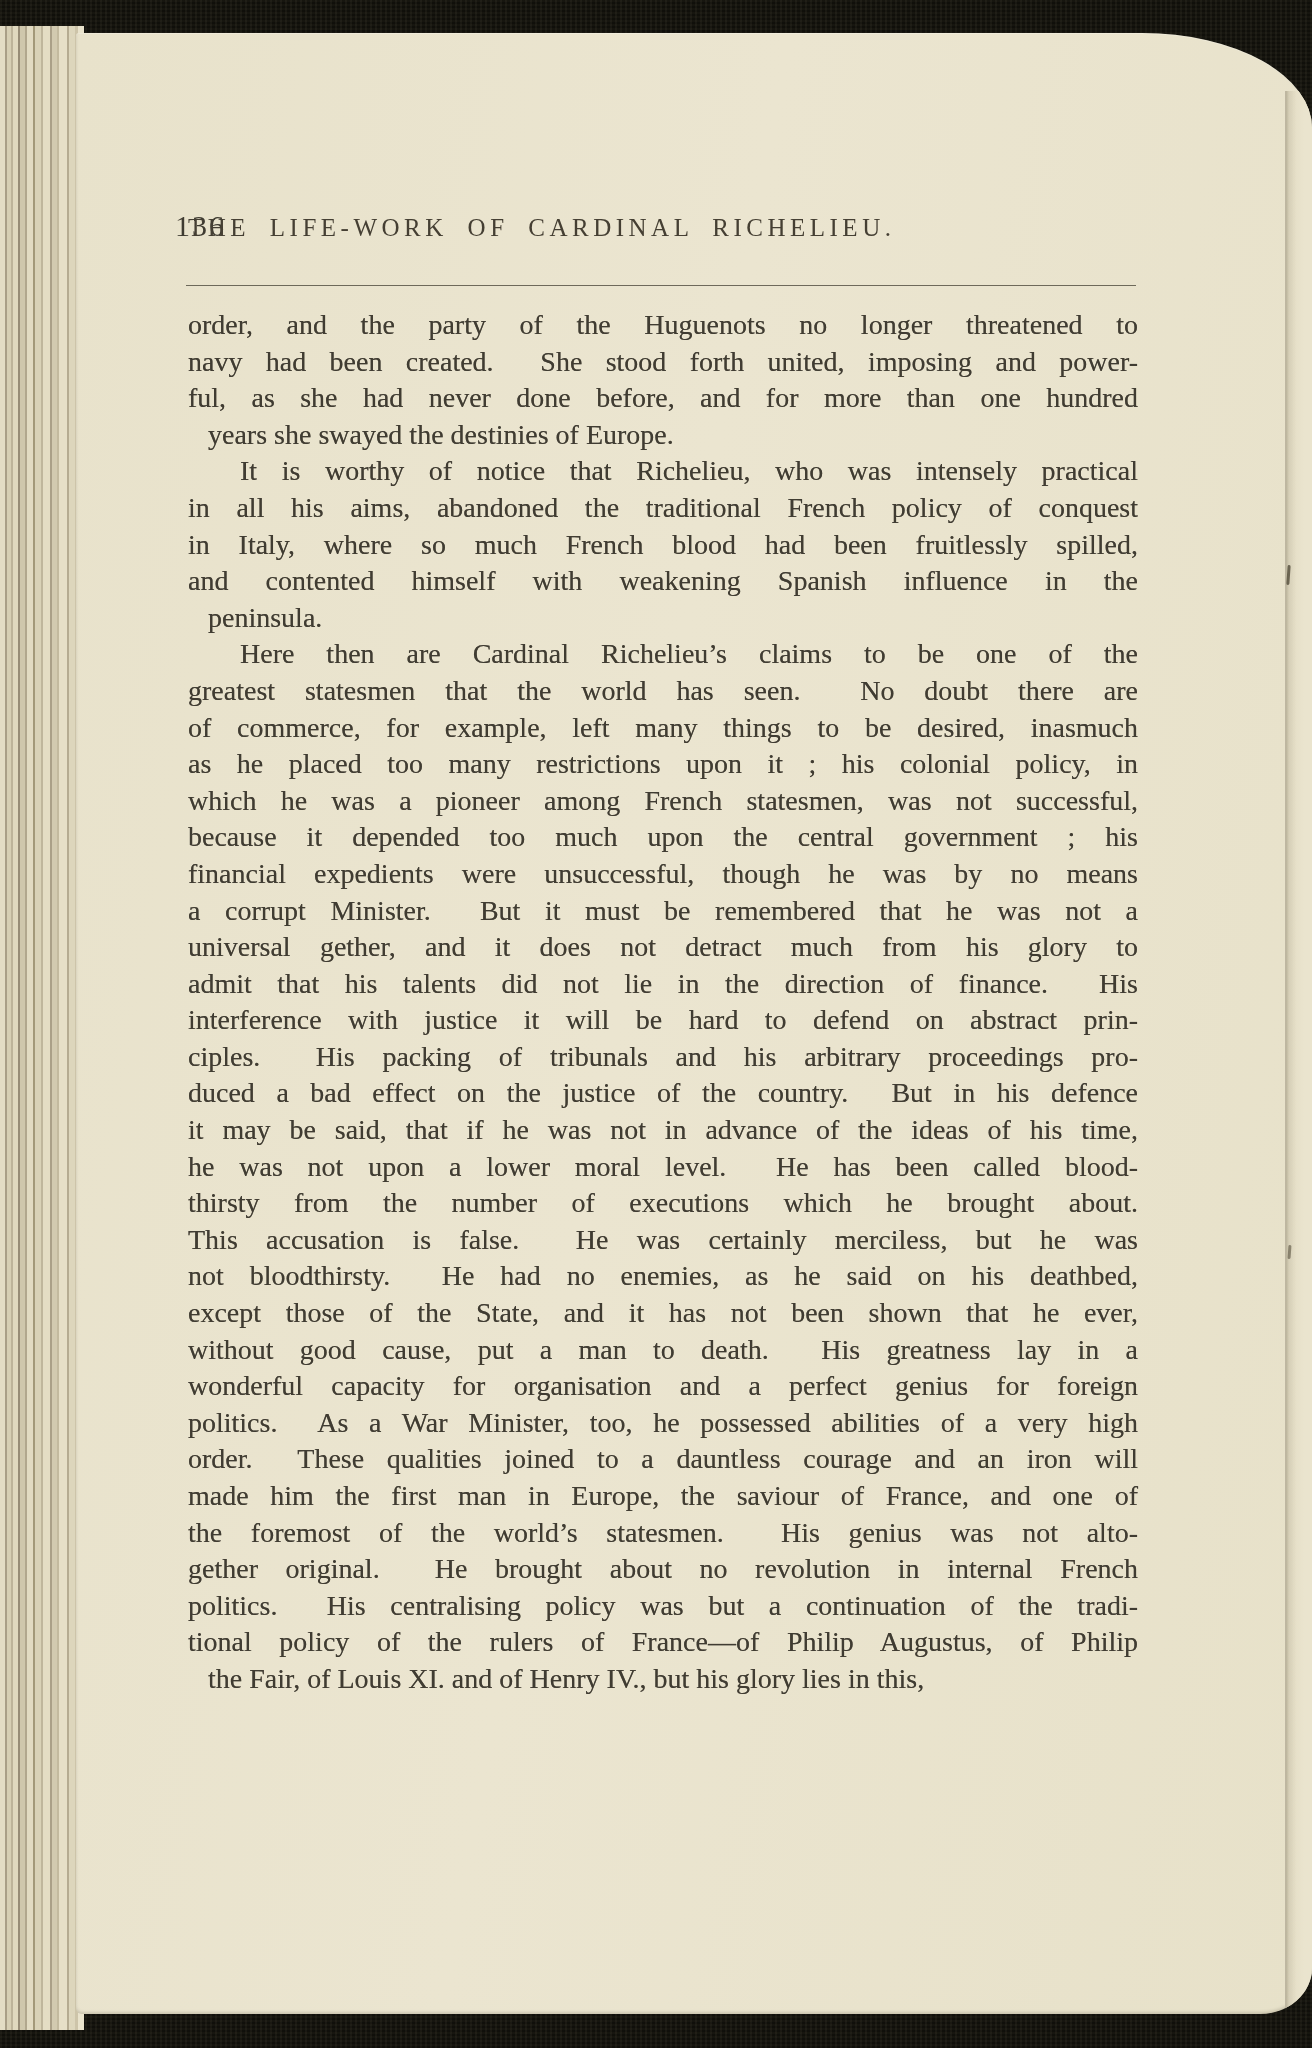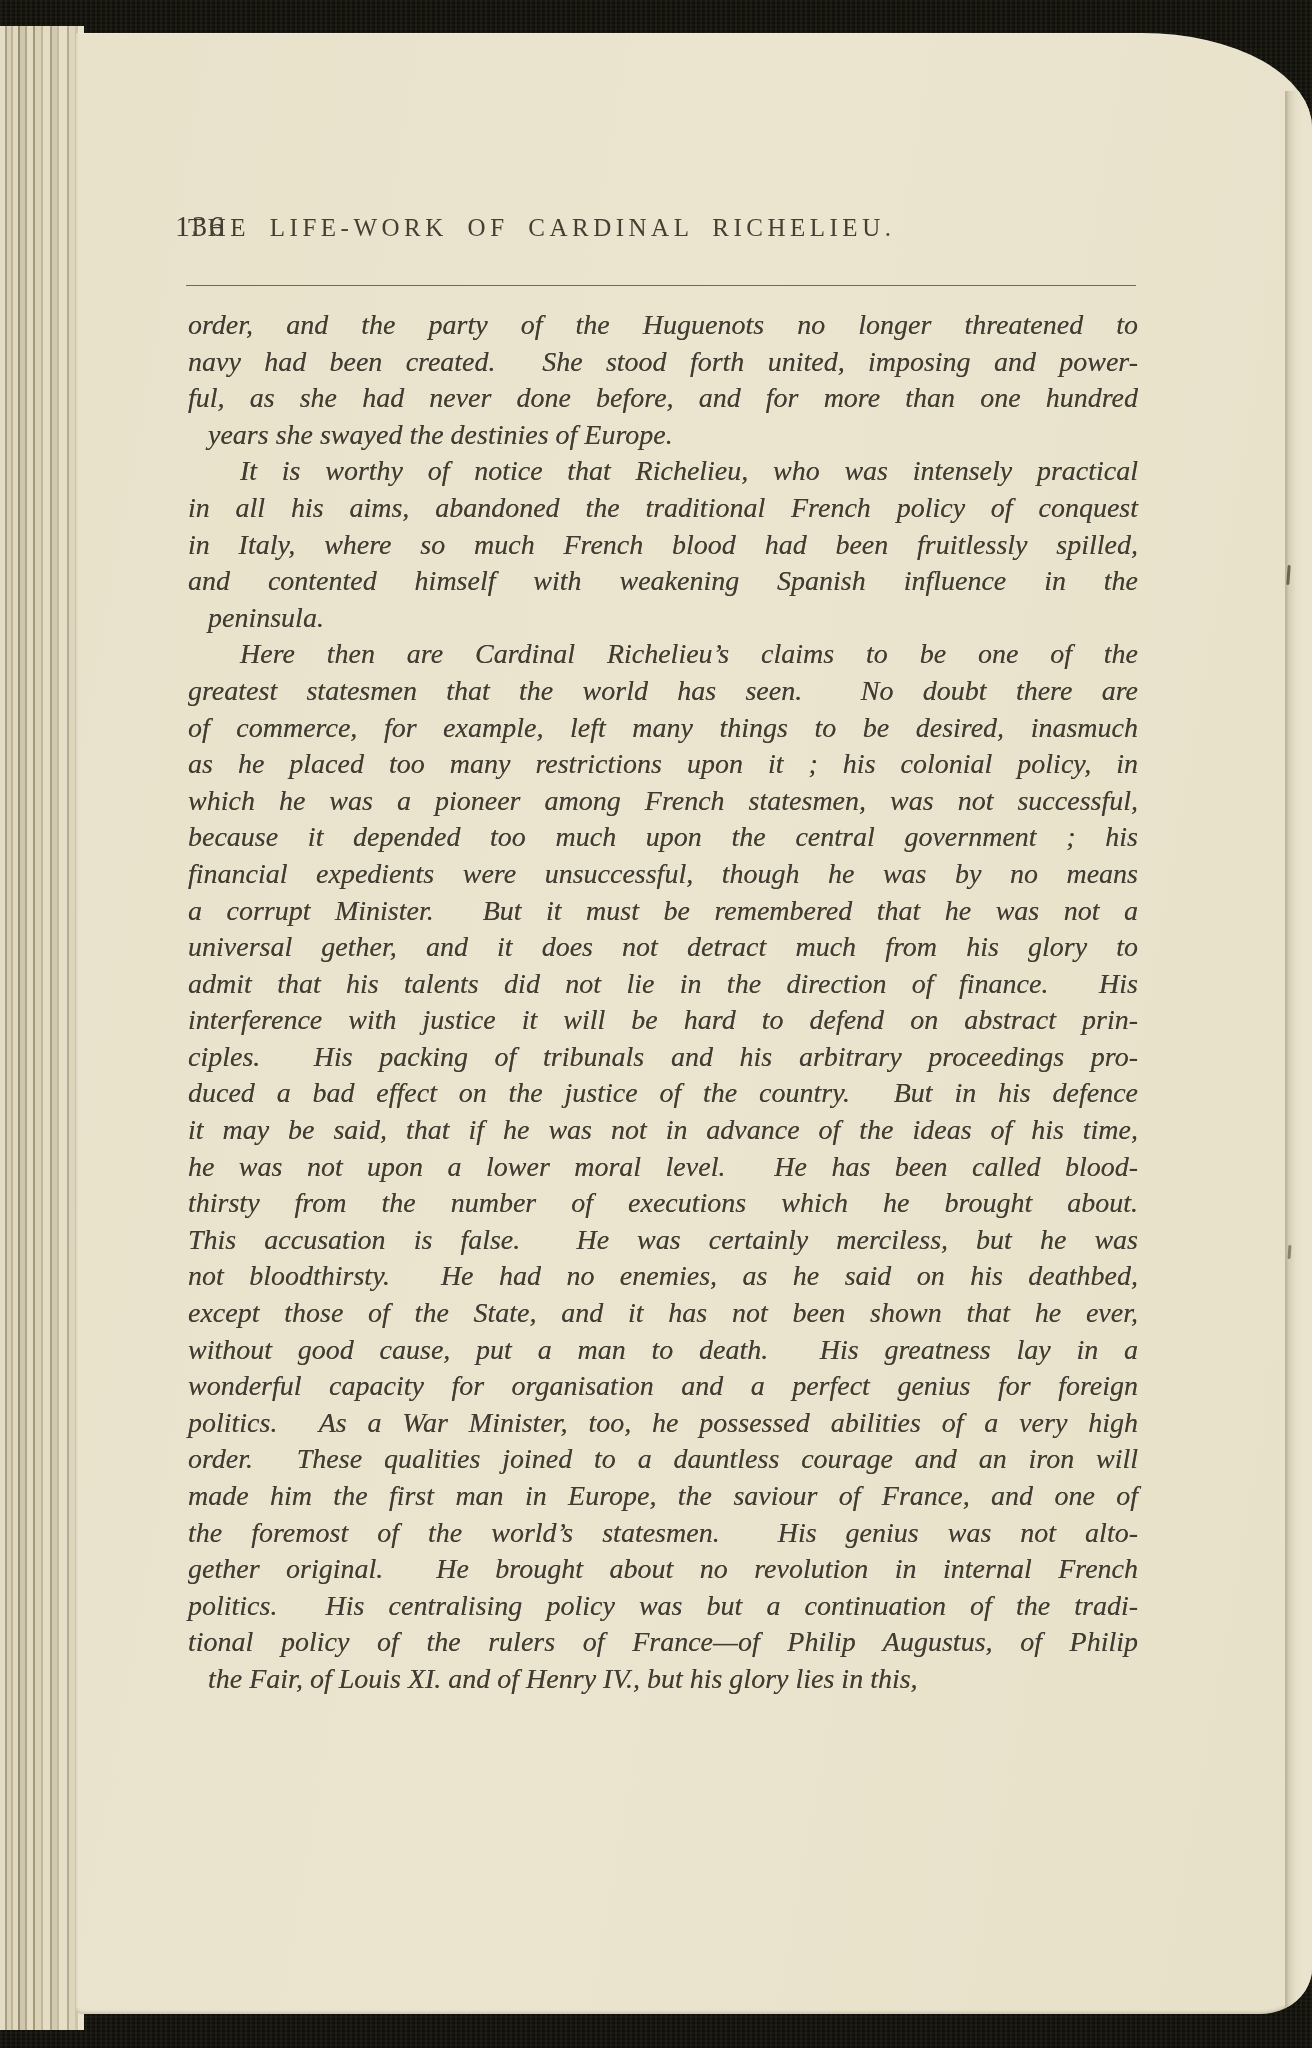--- a/index.html
+++ b/index.html
@@ -57,21 +57,21 @@
   .header-rule{
     position:absolute;left:110px;width:950px;top:252px;height:1px;
     background:rgba(74,70,58,0.78);
   }
   .text-body{
     position:absolute;left:112px;width:950px;top:274px;
     font-size:28px;line-height:36.6px;color:#403c32;
     text-shadow:0 0 0.5px rgba(64,60,50,0.65);
   }
   .para{margin:0;}
-  .line{text-align:justify;text-align-last:justify;white-space:pre-wrap;font-style:italic;}
+  .line{text-align:justify;text-align-last:justify;white-space:pre-wrap;}
   .line.no-just{text-align-last:left;margin-left:20px;}
   .line.indent{text-indent:52px;}
 </style>
 </head>
 <body>
 
 <div class="screen">
   <div class="edge-stack"></div>
 
   <div class="page">

